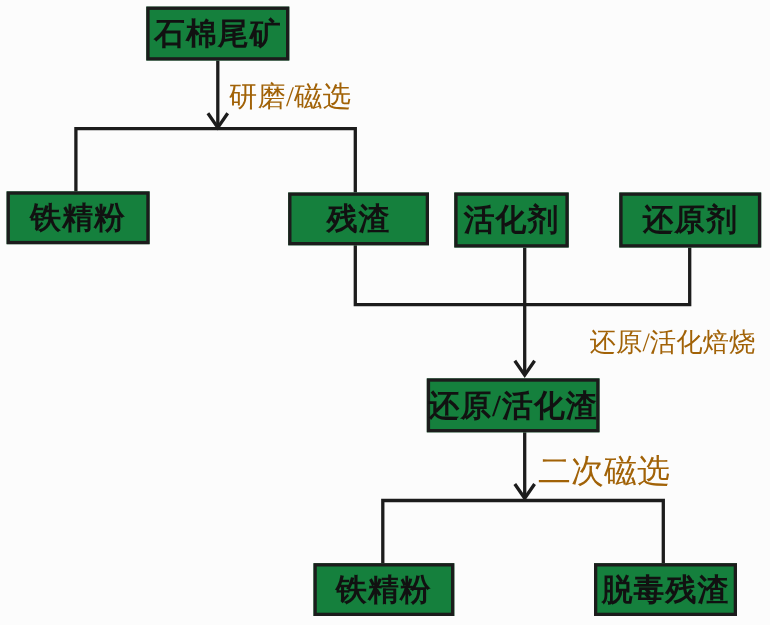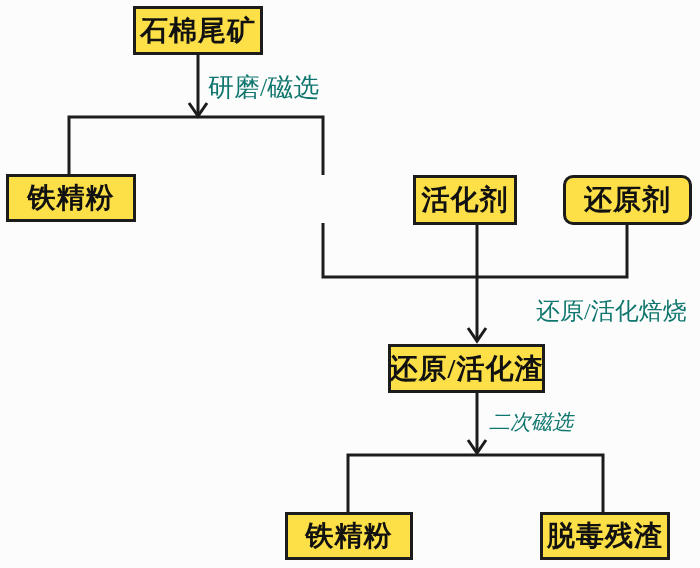--- a/index.html
+++ b/index.html
@@ -25,46 +25,46 @@
   }
   .wires path {
     stroke: #1c1c1c;
     stroke-width: 3;
     fill: none;
   }
   .node {
     position: absolute;
     box-sizing: border-box;
     border: 3px solid #1c1c1c;
-    background: #fde047;
+    background: #15803d;
     display: flex;
     align-items: center;
     justify-content: center;
     font-weight: 700;
     font-size: 28px;
     letter-spacing: 1px;
     white-space: nowrap;
   }
   #n-top       { left: 133px; top: 6px;   width: 130px; height: 49px; }
   #n-iron1     { left: 6px;   top: 174px; width: 130px; height: 48px; }
   #n-residue   { left: 262px; top: 175px; width: 128px; height: 48px; }
   #n-activator { left: 413px; top: 175px; width: 104px; height: 50px; }
-  #n-reducer   { left: 563px; top: 175px; width: 129px; height: 50px; border-radius: 10px; }
+  #n-reducer   { left: 563px; top: 175px; width: 129px; height: 50px; }
   #n-slag      { left: 388px; top: 344px; width: 157px; height: 49px; }
   #n-iron2     { left: 285px; top: 512px; width: 128px; height: 48px; }
   #n-detox     { left: 540px; top: 512px; width: 130px; height: 48px; }
   .elabel {
     position: absolute;
     font-weight: 400;
     white-space: nowrap;
-    color: #0f766e;
+    color: #a16207;
   }
   #l-grind { left: 208px; top: 70px;  font-size: 26px; }
   #l-roast { left: 488px; top: 295px; font-size: 24px; margin-left: 48px; }
-  #l-mag2  { left: 489px; top: 408px; font-size: 21px; font-style: italic; }
+  #l-mag2  { left: 489px; top: 408px; font-size: 30px; }
 </style>
 </head>
 <body>
 
 <div class="canvas">
 
   <svg class="wires" viewBox="0 0 700 568">
 
     <path d="M198 55 L198 114"></path>
     <path d="M189 103 L198 116 L207 103"></path>
@@ -78,20 +78,21 @@
     <path d="M477 393 L477 451"></path>
     <path d="M468 440 L477 453 L486 440"></path>
 
     <path d="M348 512 L348 455 L603 455 L603 512"></path>
   </svg>
 
   <div class="node" id="n-top">石棉尾矿</div>
 
   <div class="node" id="n-iron1">铁精粉</div>
 
+  <div class="node" id="n-residue">残渣</div>
 
   <div class="node" id="n-activator">活化剂</div>
 
   <div class="node" id="n-reducer">还原剂</div>
 
   <div class="node" id="n-slag">还原/活化渣</div>
 
   <div class="node" id="n-iron2">铁精粉</div>
 
   <div class="node" id="n-detox">脱毒残渣</div>

